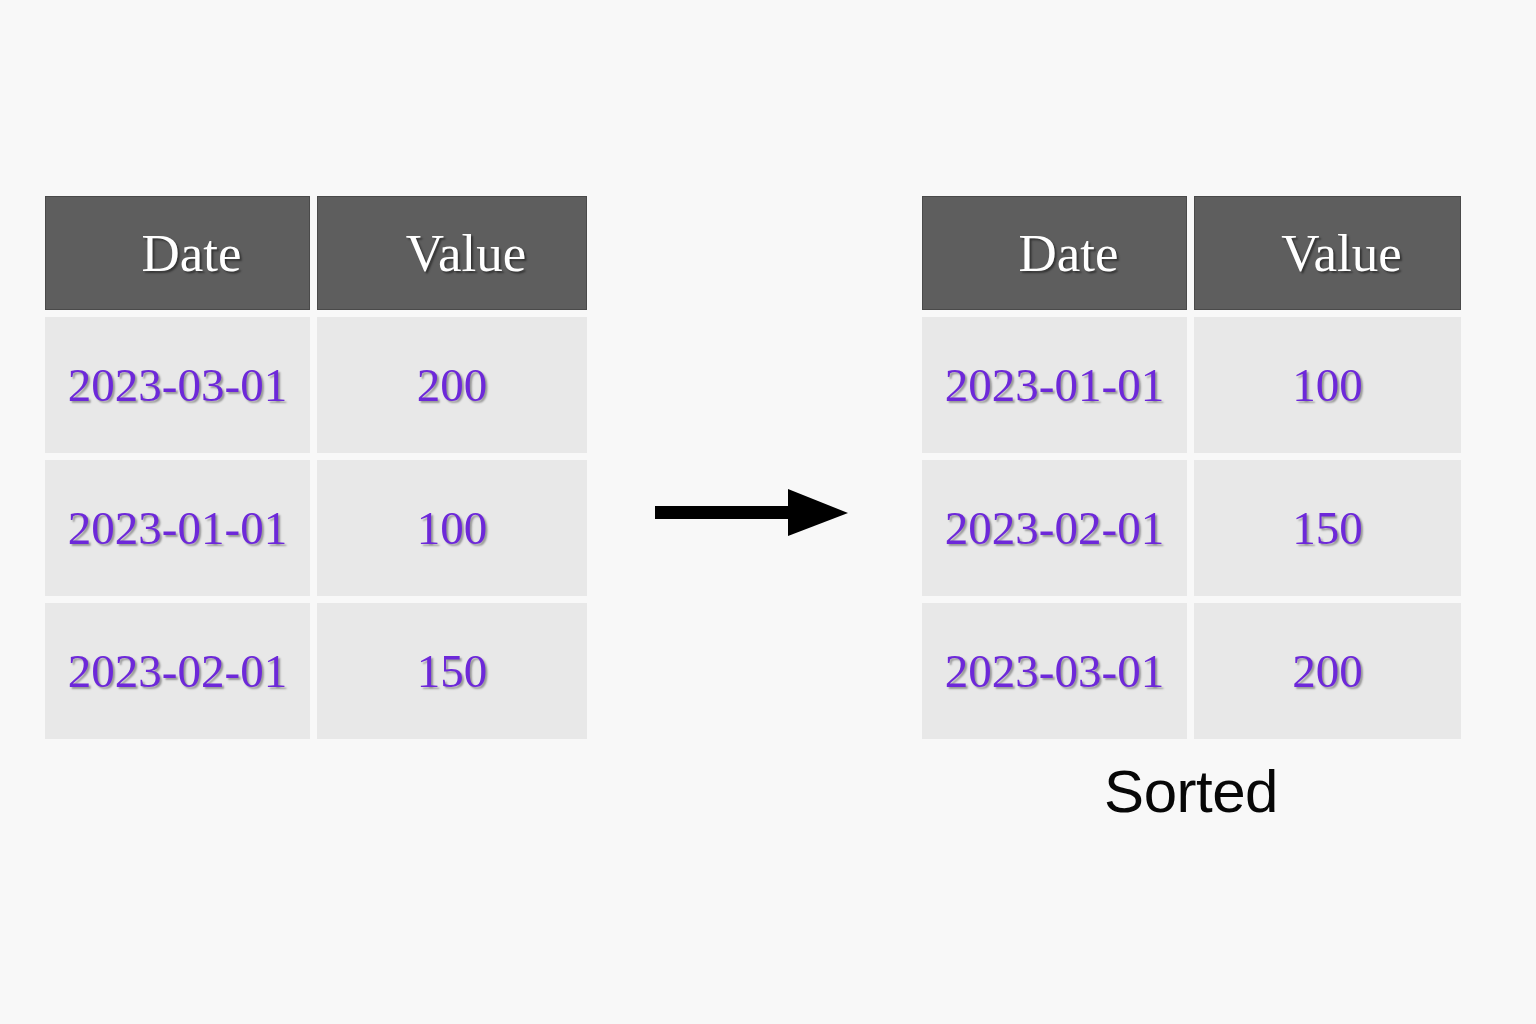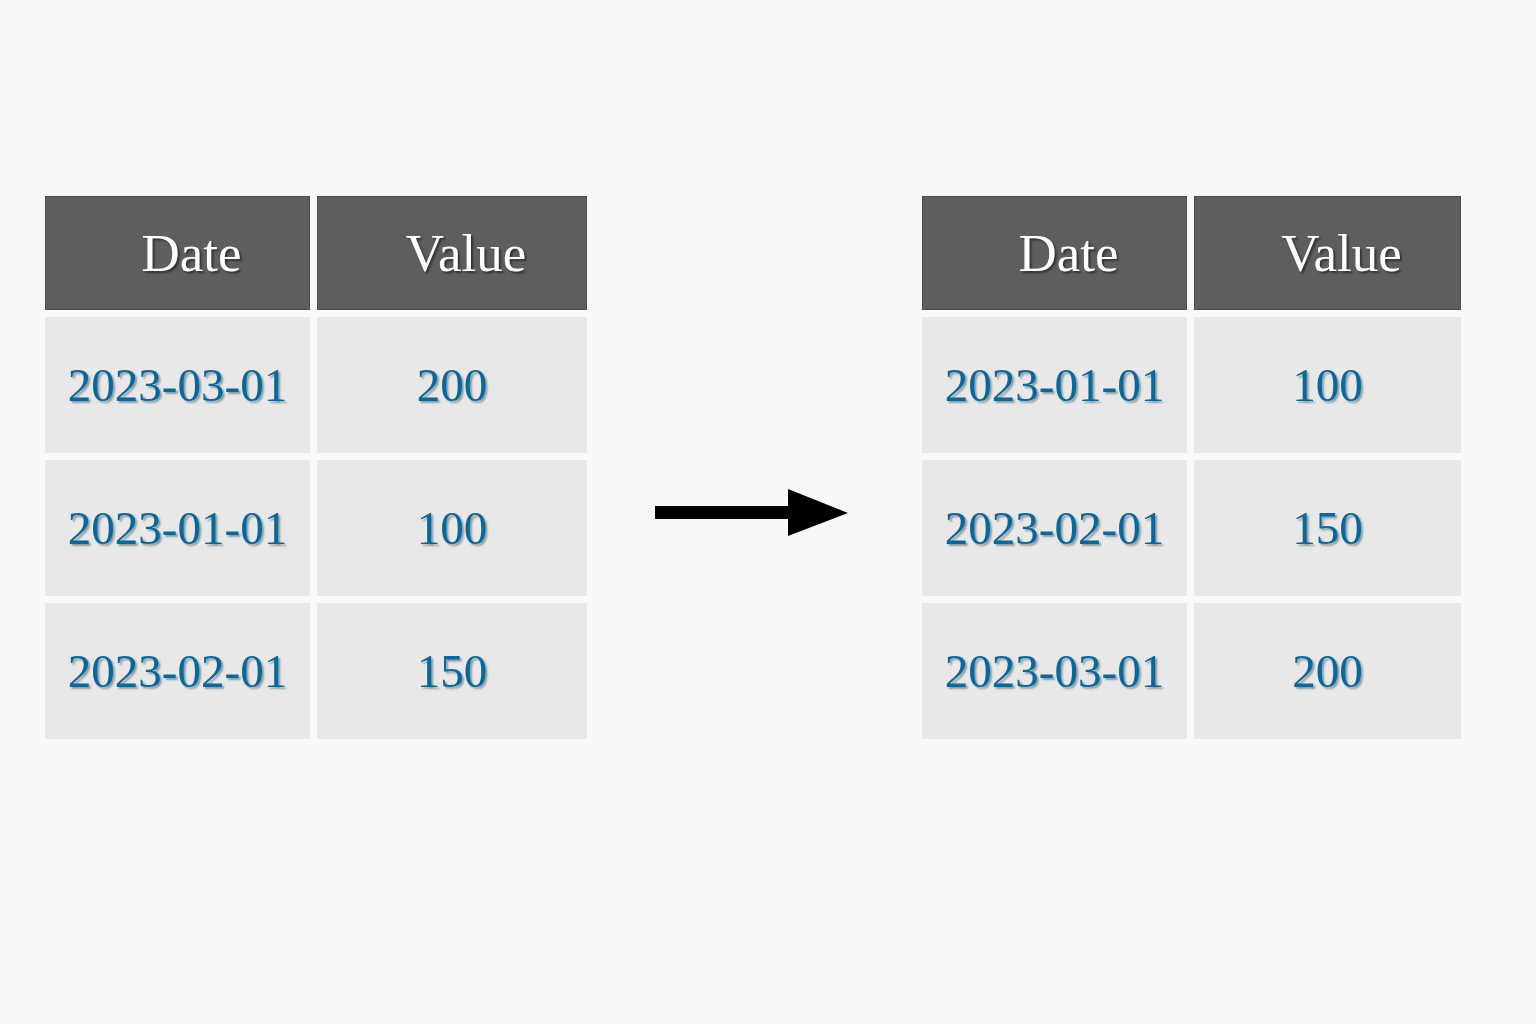--- a/index.html
+++ b/index.html
@@ -53,21 +53,21 @@
     font-weight: normal;
     border: 1px solid #4a4a4a;
     text-shadow: 2px 2px 2px rgba(0,0,0,0.45);
     padding-left: 28px;
   }
 
   
   .data-table tbody td {
     height: 136px;
     background: #e8e8e8;
-    color: #0369a1;
+    color: #6d28d9;
     font-size: 47px;
     font-weight: normal;
     text-shadow: 2px 2px 2px rgba(0,0,0,0.35);
   }
 
   
   .col-date  { width: 265px; }
   .col-value { width: 270px; }
 
   #block-right .col-date  { width: 265px; }
@@ -161,14 +161,15 @@
           <td>150</td>
         </tr>
         <tr>
           <td>2023-03-01</td>
           <td>200</td>
         </tr>
       </tbody>
     </table>
   </div>
 
+  <div class="caption" id="caption-right">Sorted</div>
 
 </div>
 
 </body></html>

